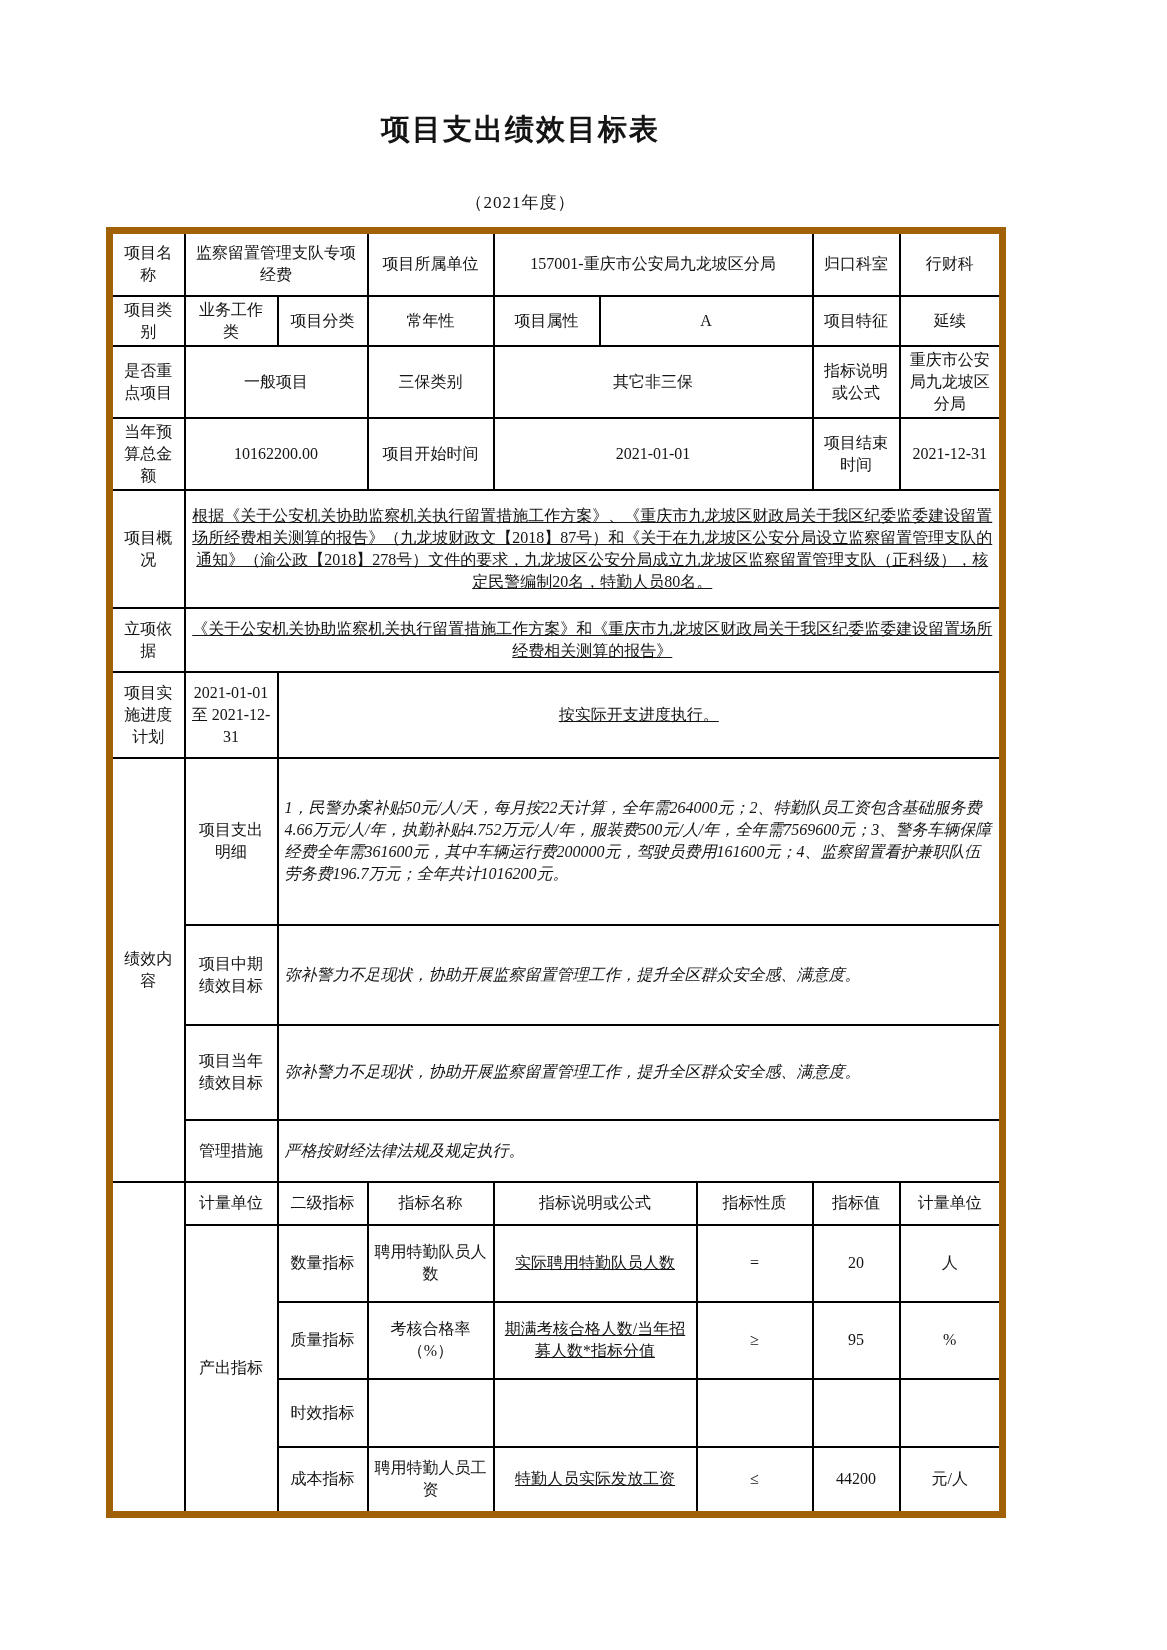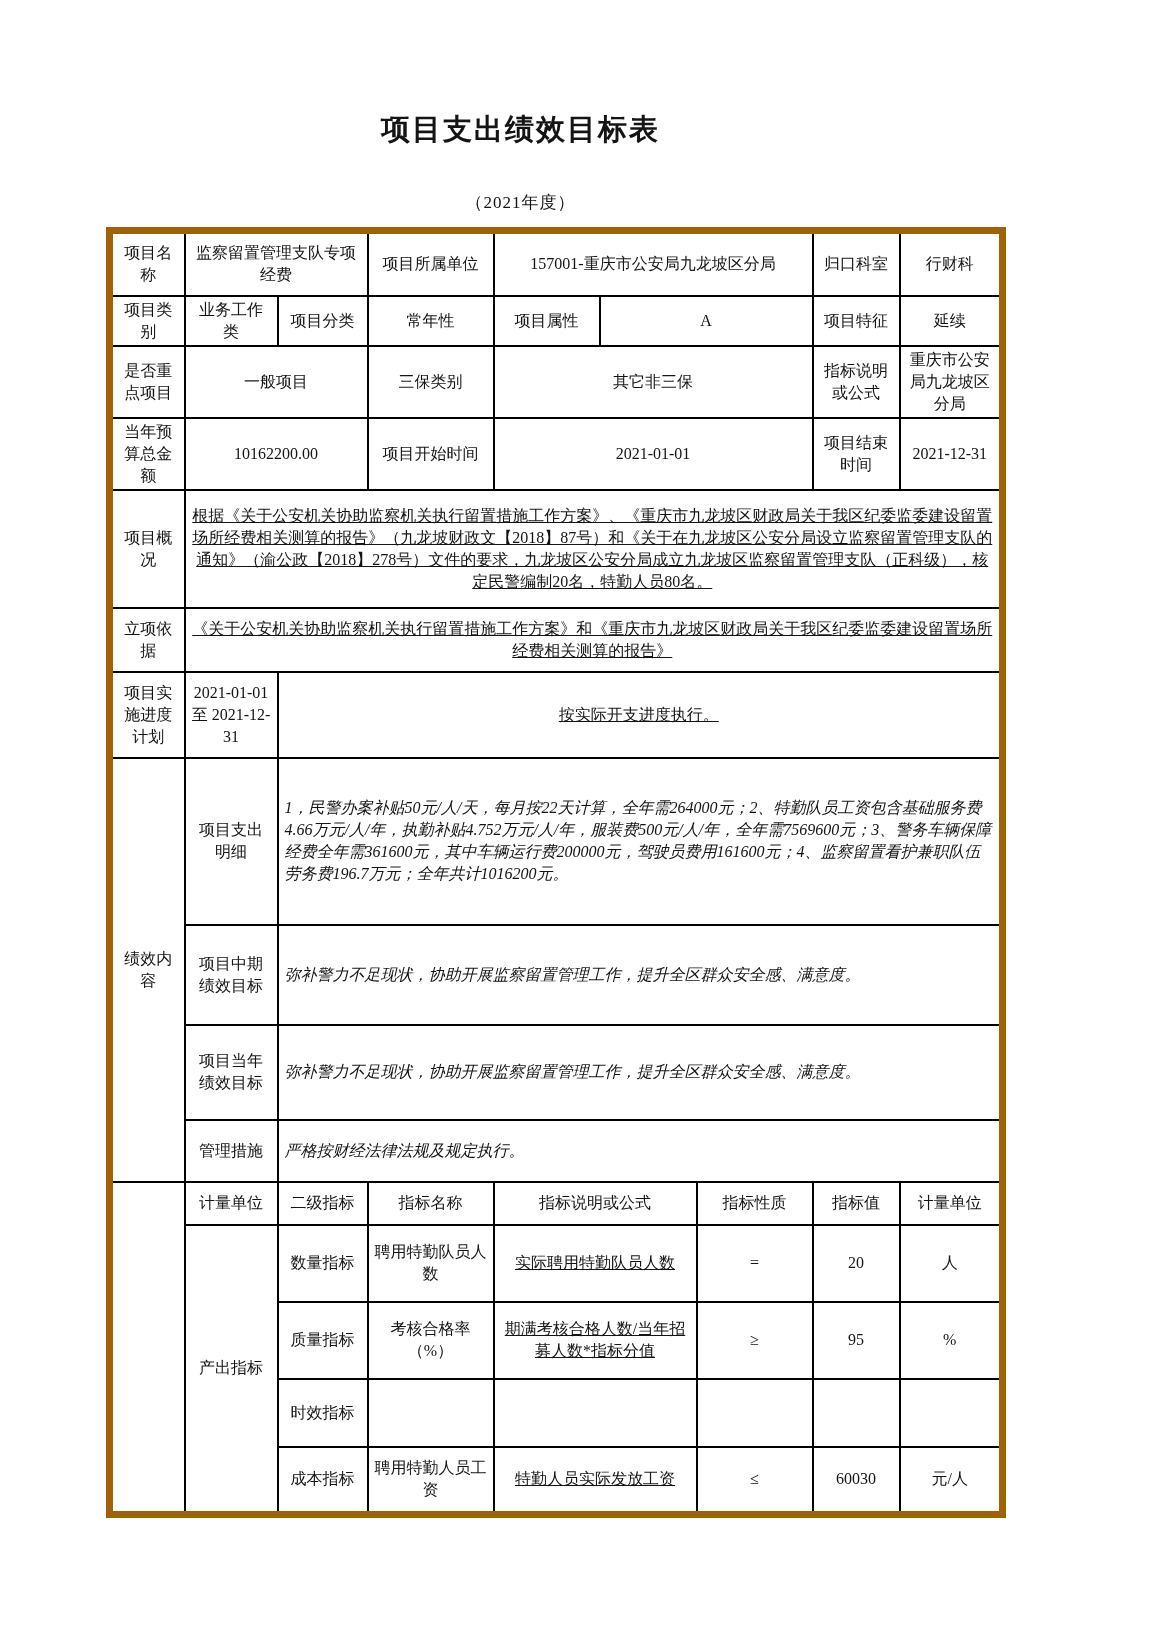--- a/index.html
+++ b/index.html
@@ -178,19 +178,19 @@
       <td class="val"></td>
       <td class="val"></td>
       <td class="val"></td>
     </tr>
 
     <tr class="rP">
       <td class="lbl">成本指标</td>
       <td class="lbl">聘用特勤人员工资</td>
       <td class="ct" colspan="2">特勤人员实际发放工资</td>
       <td class="val">≤</td>
-      <td class="val">60030</td>
+      <td class="val">44200</td>
       <td class="val">元/人</td>
     </tr>
 
   </tbody>
     </table>
 </div>
 
 </body></html>

